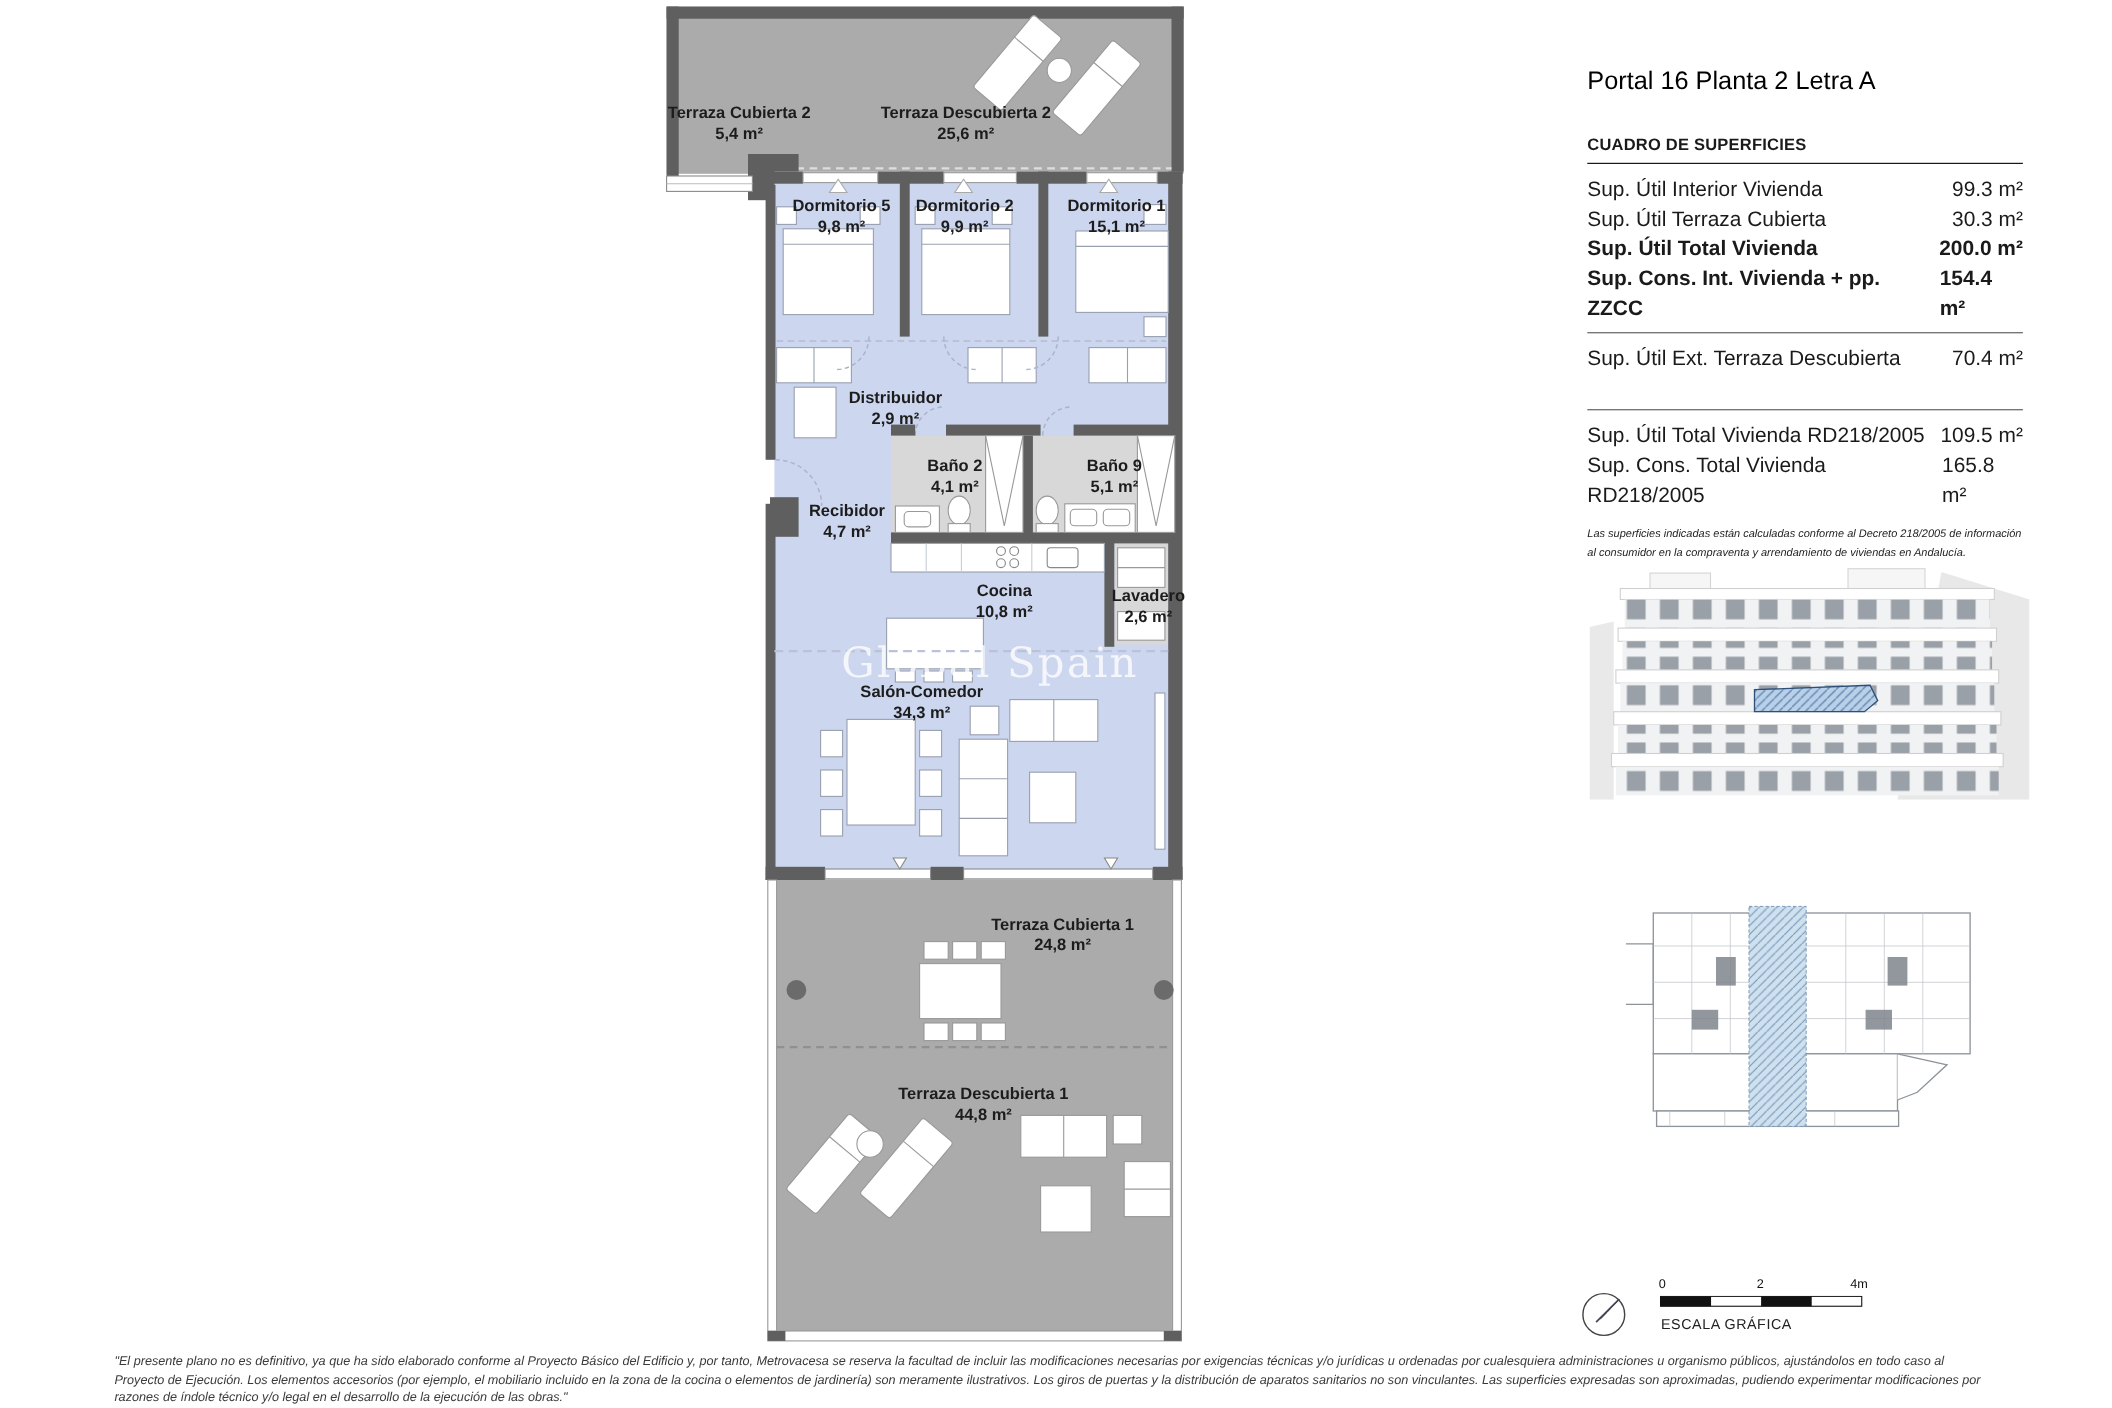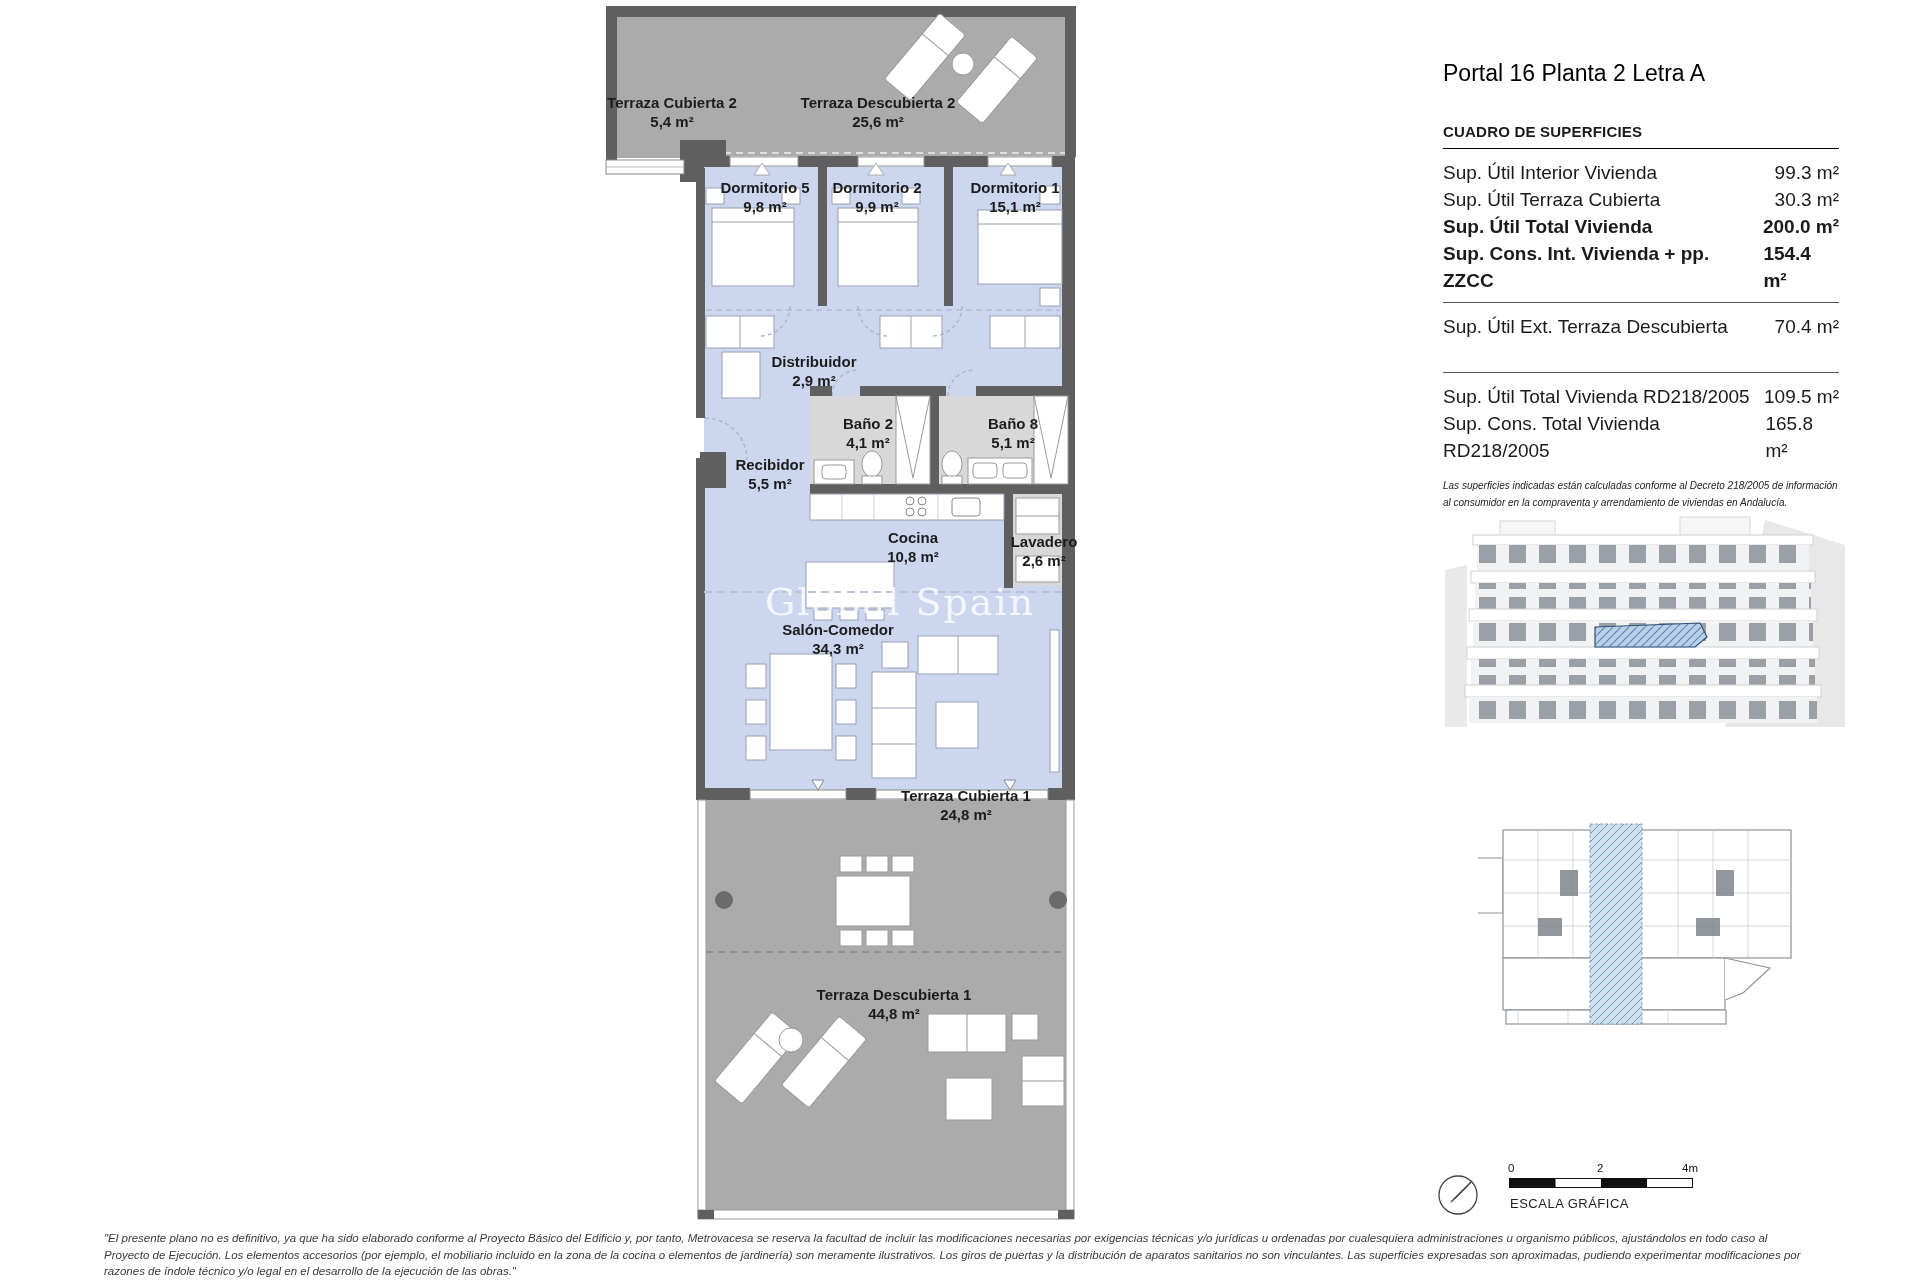--- a/index.html
+++ b/index.html
@@ -281,40 +281,40 @@
     </div>
   <div class="room-label" style="left:214px;top:352px">
       <span>Distribuidor</span>
       <span>2,9 m²</span>
     </div>
   <div class="room-label" style="left:268px;top:414px">
       <span>Baño 2</span>
       <span>4,1 m²</span>
     </div>
   <div class="room-label" style="left:413px;top:414px">
-      <span>Baño 8</span>
+      <span>Baño 9</span>
       <span>5,1 m²</span>
     </div>
   <div class="room-label" style="left:170px;top:455px">
       <span>Recibidor</span>
-      <span>5,5 m²</span>
+      <span>4,7 m²</span>
     </div>
   <div class="room-label" style="left:313px;top:528px">
       <span>Cocina</span>
       <span>10,8 m²</span>
     </div>
   <div class="room-label" style="left:444px;top:532px">
       <span>Lavadero</span>
       <span>2,6 m²</span>
     </div>
   <div class="room-label" style="left:238px;top:620px">
       <span>Salón-Comedor</span>
       <span>34,3 m²</span>
     </div>
-  <div class="room-label" style="left:366px;top:786px">
+  <div class="room-label" style="left:366px;top:831px">
       <span>Terraza Cubierta 1</span>
       <span>24,8 m²</span>
     </div>
   <div class="room-label" style="left:294px;top:985px">
       <span>Terraza Descubierta 1</span>
       <span>44,8 m²</span>
     </div>
   <div id="watermark">Global Spain</div>
 </div>
 

